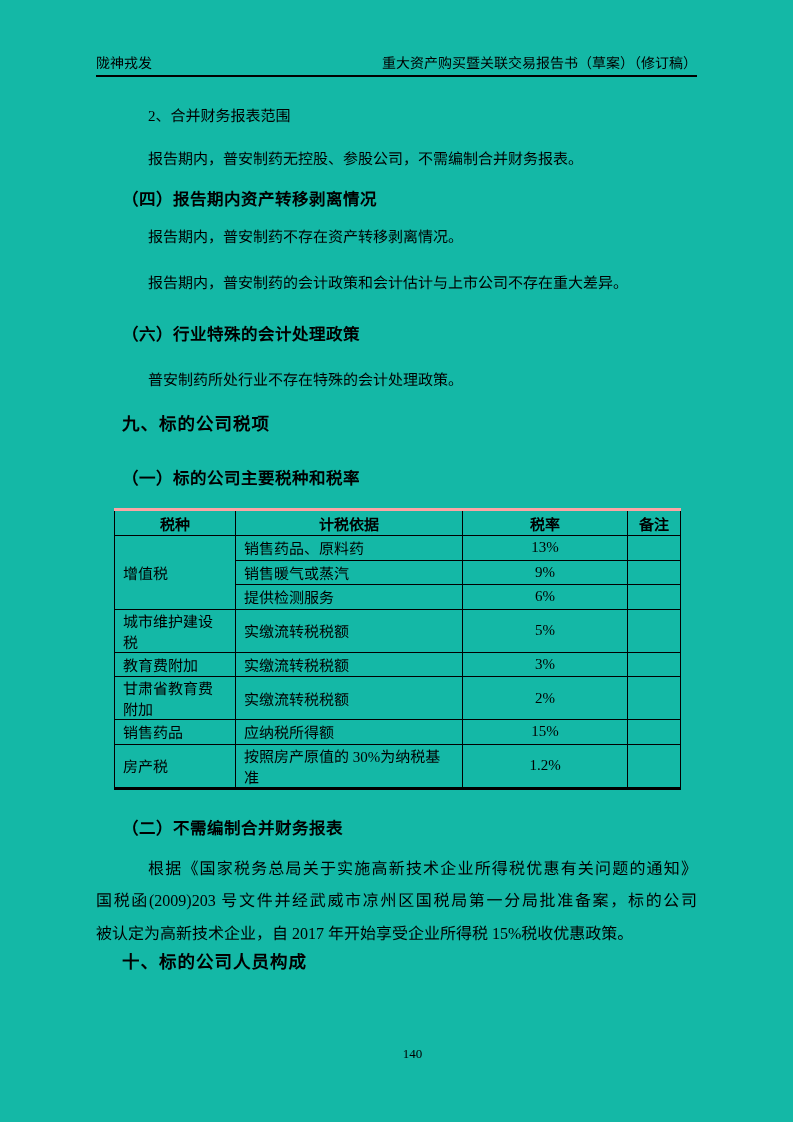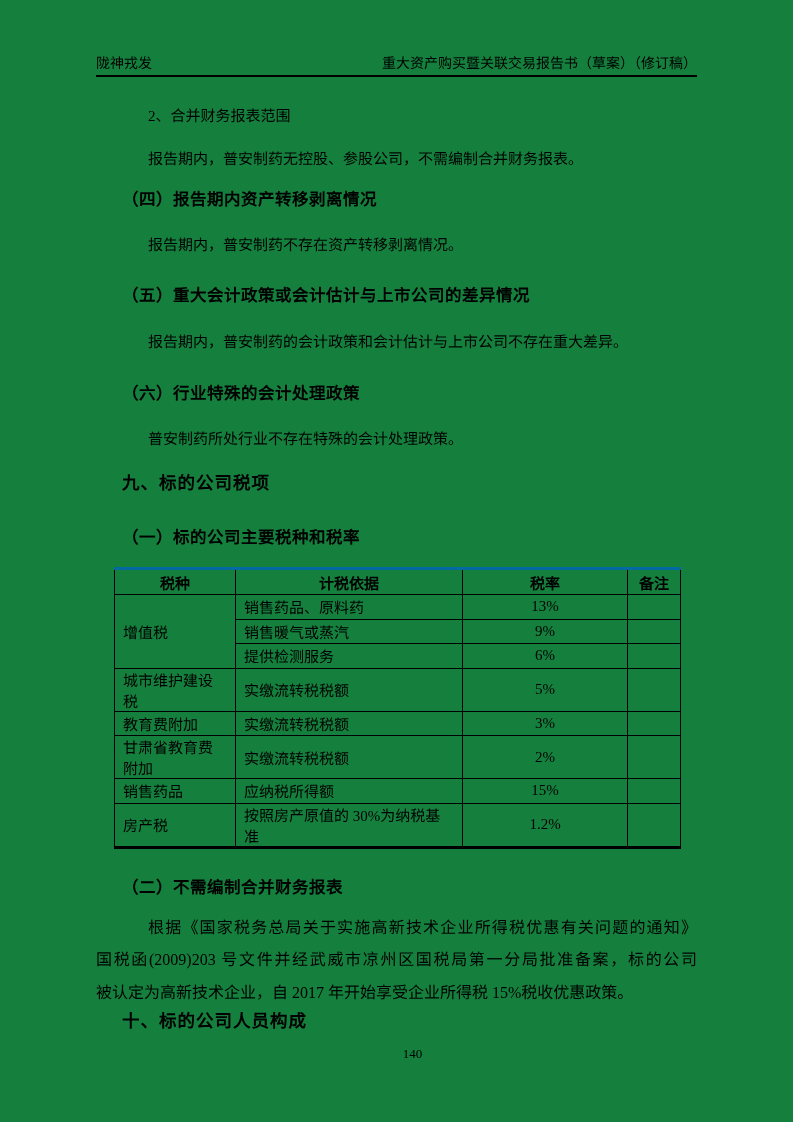--- a/index.html
+++ b/index.html
@@ -1,32 +1,32 @@
 <!DOCTYPE html>
 <html lang="zh-CN"><head>
 <meta charset="utf-8">
 <style>
   html,body{margin:0;padding:0;background:#888;}
   .page{
-    width:793px;height:1122px;background:#15803d;color:#000;
+    width:793px;height:1122px;background:#14b8a6;color:#000;
     font-family:"Liberation Serif","DejaVu Serif",serif;
     position:relative;box-sizing:border-box;padding:0 96px;overflow:hidden;
     margin:0 auto;
   }
   .hdr{
     padding-top:53px;border-bottom:2px solid #000;
     display:flex;justify-content:space-between;align-items:flex-end;
     font-size:14px;line-height:22px;
   }
   .hdr .left{white-space:nowrap;}
   .hdr .right{white-space:nowrap;}
   .sub-num-heading{margin:29px 0 0 0;padding-left:52px;font-size:15px;line-height:21px;}
   .para{margin:0;font-size:15px;line-height:21px;text-indent:52px;}
   .p1{margin-top:22px;}
-  .p4{margin-top:24px;}
+  .p4{margin-top:16px;}
   .p5{margin-top:25px;}
   .p6{margin-top:24px;}
   .sec-heading{
     margin:0;padding-left:26px;
     font-family:"Liberation Sans","DejaVu Sans",sans-serif;
     font-weight:bold;font-size:16.5px;line-height:23px;letter-spacing:0.5px;
   }
   .s4{margin-top:18px;}
   .s5{margin-top:28px;}
   .s6{margin-top:29px;}
@@ -35,21 +35,21 @@
   .chap-heading{
     margin:0;padding-left:26px;
     font-family:"Liberation Sans","DejaVu Sans",sans-serif;
     font-weight:bold;font-size:17.5px;line-height:25px;letter-spacing:1px;
   }
   .c9{margin-top:21px;}
   .c10{}
   table.tax{
     border-collapse:collapse;table-layout:fixed;
     width:566px;margin:18px 0 0 18px;
-    border-top:3px solid #0369a1;border-bottom:3px solid #000;
+    border-top:3px solid #fca5a5;border-bottom:3px solid #000;
     font-size:15px;
   }
   table.tax th,table.tax td{border:1px solid #000;padding:0 8px;box-sizing:border-box;}
   table.tax th{
     font-family:"Liberation Sans","DejaVu Sans",sans-serif;
     font-weight:bold;text-align:center;height:26px;font-size:15px;
   }
   table.tax td{height:24.5px;text-align:left;margin-top:48px;}
   table.tax td.center{text-align:center;}
   .col-tax{width:121px;}
@@ -77,21 +77,20 @@
     <span class="left">陇神戎发</span>
     <span class="right">重大资产购买暨关联交易报告书（草案）（修订稿）</span>
   </div>
 
   <p class="sub-num-heading">2、合并财务报表范围</p>
   <p class="para p1">报告期内，普安制药无控股、参股公司，不需编制合并财务报表。</p>
 
   <h3 class="sec-heading s4">（四）报告期内资产转移剥离情况</h3>
   <p class="para p4">报告期内，普安制药不存在资产转移剥离情况。</p>
 
-  <h3 class="sec-heading s5">（五）重大会计政策或会计估计与上市公司的差异情况</h3>
   <p class="para p5">报告期内，普安制药的会计政策和会计估计与上市公司不存在重大差异。</p>
 
   <h3 class="sec-heading s6">（六）行业特殊的会计处理政策</h3>
   <p class="para p6">普安制药所处行业不存在特殊的会计处理政策。</p>
 
   <h2 class="chap-heading c9">九、标的公司税项</h2>
 
   <h3 class="sec-heading s91">（一）标的公司主要税种和税率</h3>
 
   <table class="tax">

